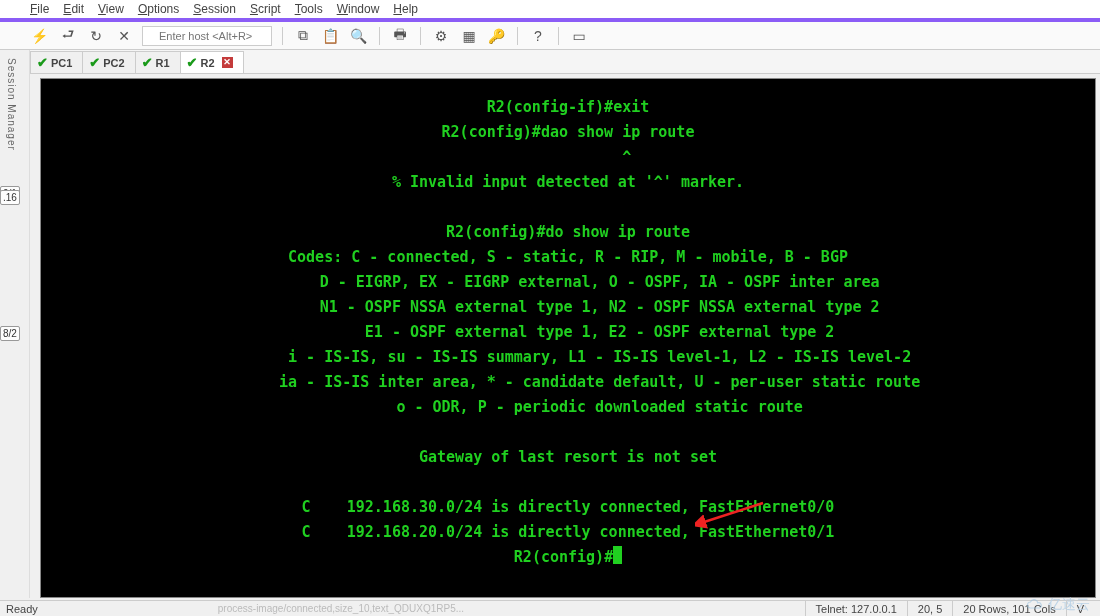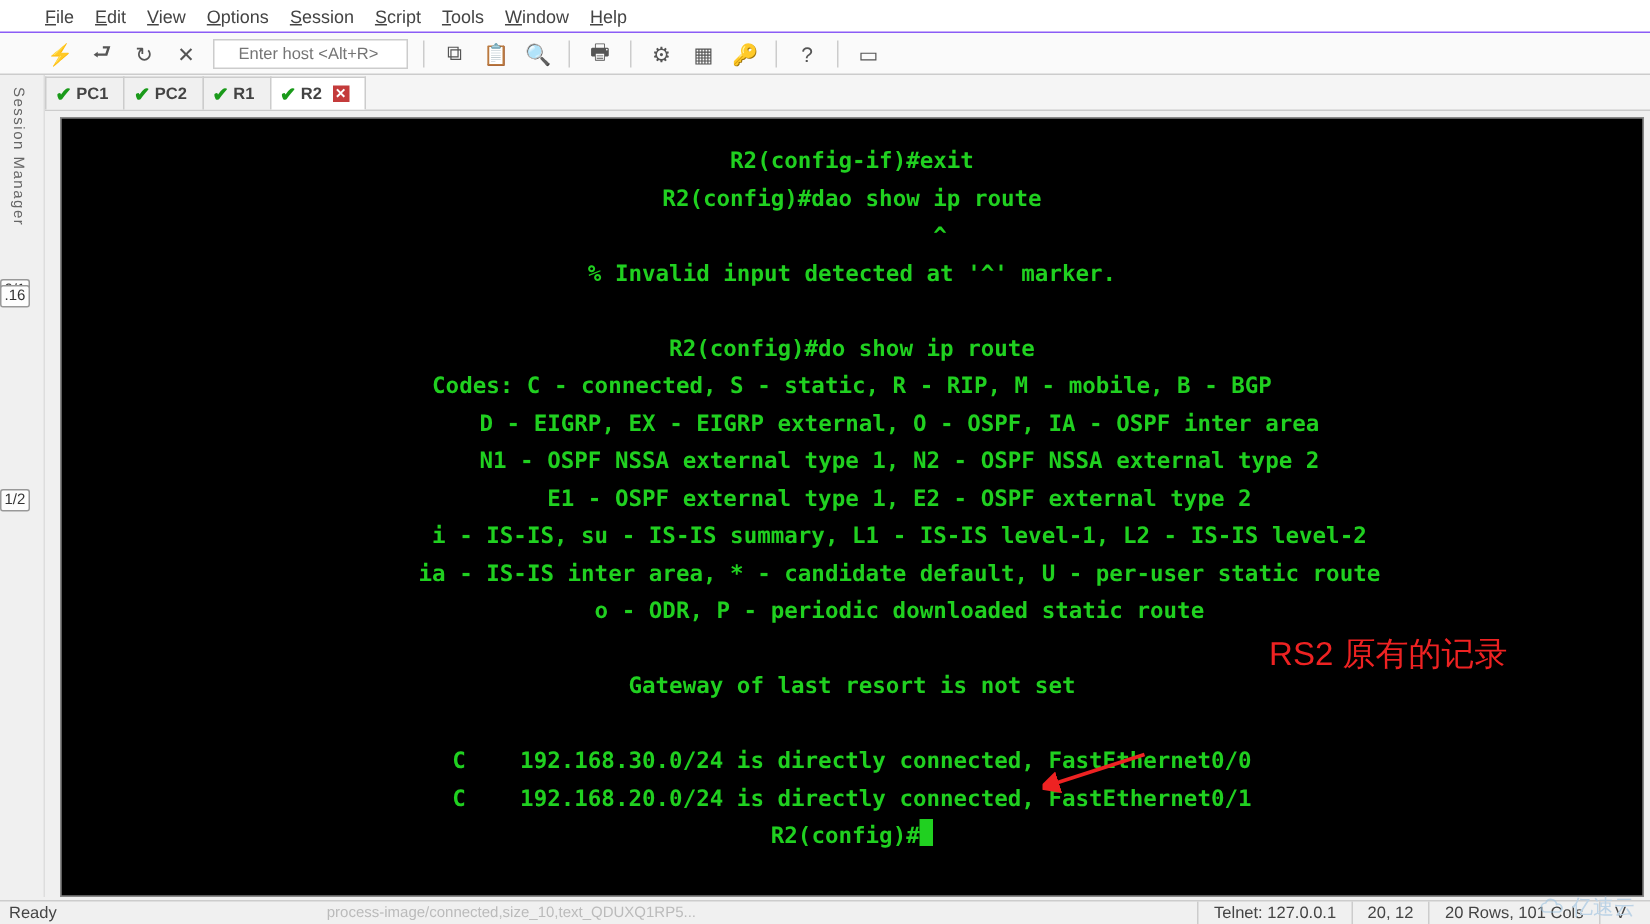--- a/index.html
+++ b/index.html
@@ -12,21 +12,21 @@
     overflow: hidden;
     position: relative;
     color: #444;
   }
 
   
   .menubar {
     height: 22px;
     padding: 2px 30px;
     background: #fff;
-    border-bottom: 1px solid #8b5cf6;
+    border-bottom: 4px solid #8b5cf6;
     display: flex;
     gap: 14px;
     align-items: center;
   }
   .menubar span { cursor: default; }
   .menubar span::first-letter { text-decoration: underline; }
 
   
   .toolbar {
     height: 28px;
@@ -244,21 +244,21 @@
     <span class="check">✔</span>
     <span>R2</span>
     <span class="tab-close">✕</span>
   </div>
 </div>
 
 <div class="left-gutter">
   <div class="session-label">Session Manager</div>
   <div class="side-tab" style="top:136px">0/1</div>
   <div class="side-tab" style="top:140px">.16</div>
-  <div class="side-tab" style="top:276px">1/2</div>
+  <div class="side-tab" style="top:276px">8/2</div>
 </div>
 
 <div class="term-wrap">
   <div class="term" id="terminal">R2(config-if)#exit
 R2(config)#dao show ip route
              ^
 % Invalid input detected at '^' marker.
 
 R2(config)#do show ip route
 Codes: C - connected, S - static, R - RIP, M - mobile, B - BGP
@@ -269,37 +269,36 @@
        ia - IS-IS inter area, * - candidate default, U - per-user static route
        o - ODR, P - periodic downloaded static route
 
 Gateway of last resort is not set
 
 C    192.168.30.0/24 is directly connected, FastEthernet0/0
 C    192.168.20.0/24 is directly connected, FastEthernet0/1
 R2(config)#<span class="cursor"></span></div>
 
   <div class="annot">
-    <div>RS2 原有的记录</div>
   </div>
   <svg class="arrow" viewBox="0 0 70 30">
     <defs>
       <marker id="ah" markerWidth="8" markerHeight="8" refX="2" refY="3" orient="auto">
         <path d="M0,0 L6,3 L0,6 Z" fill="#e22"></path>
       </marker>
     </defs>
     <line x1="68" y1="4" x2="6" y2="24" stroke="#e22" stroke-width="2.5" marker-end="url(#ah)"></line>
   </svg>
 </div>
 
 <div class="statusbar">
   <span>Ready</span>
   <span class="spacer" style="color:#bbb;padding-left:180px;font-size:10px">process-image/connected,size_10,text_QDUXQ1RP5...</span>
   <span class="cell">Telnet: 127.0.0.1</span>
-  <span class="cell">20,  12</span>
+  <span class="cell">20,  5</span>
   <span class="cell">20 Rows, 101 Cols</span>
   <span class="cell">V</span>
 </div>
 
 <div class="watermark">
   <svg width="18" height="14" viewBox="0 0 24 16">
     <path d="M6 12a4 4 0 010-8 5 5 0 019.6 1.2A3.5 3.5 0 1118 12H6z" fill="none" stroke="#9cc3e0" stroke-width="1.5"></path>
   </svg>
   <span>亿速云</span>
 </div>

